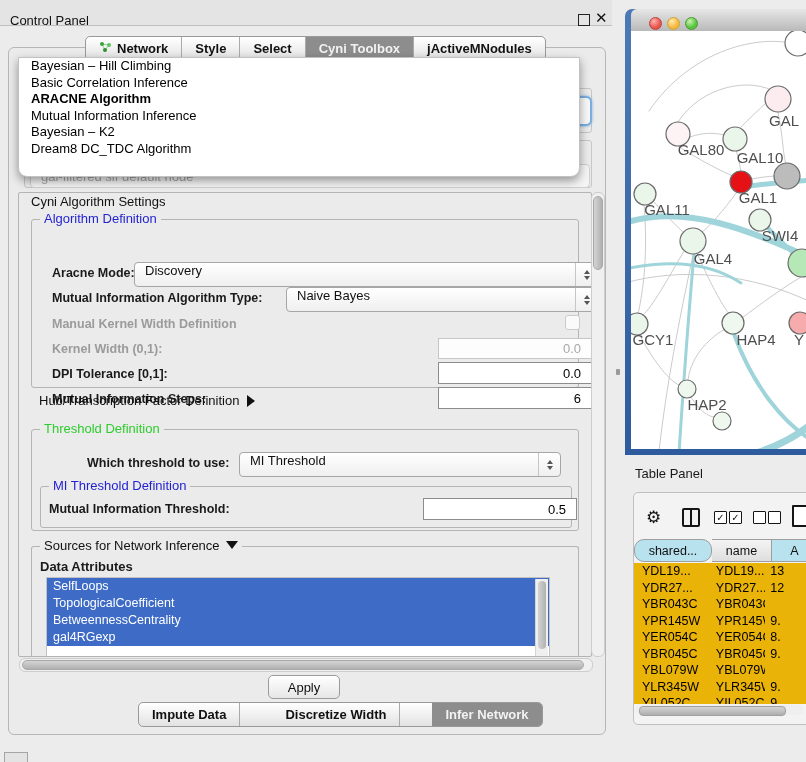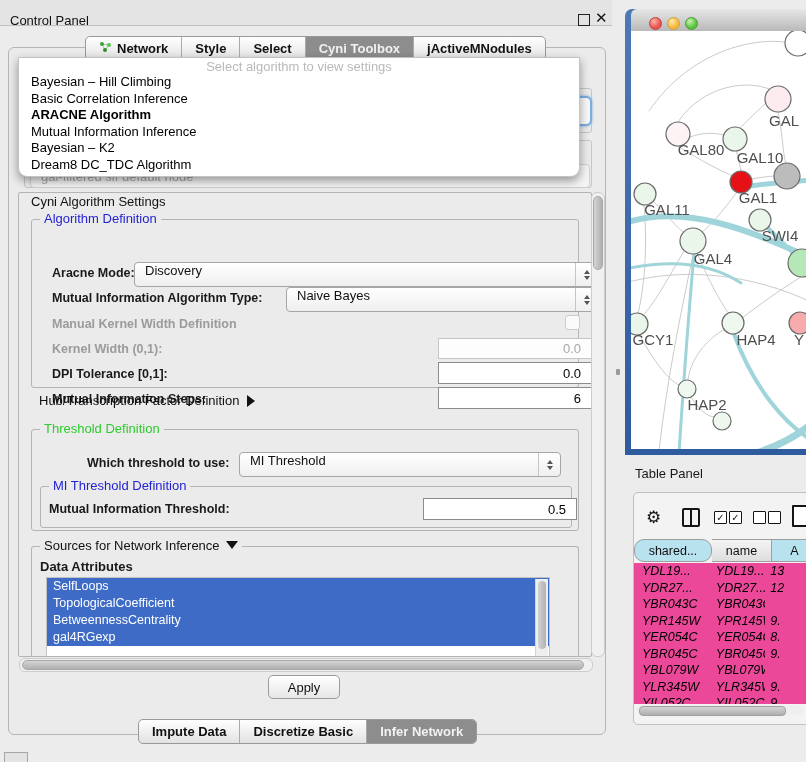--- a/index.html
+++ b/index.html
@@ -15,21 +15,21 @@
   .content-panel{left:8px;top:47px;width:596px;height:686px;background:#ebebeb;border:1px solid #b6b6b6;border-radius:6px;}
   .top-tick{left:8px;top:0;width:1px;height:8px;background:#b0b0b0;}
   
   .tabbar{display:flex;height:23px;border:1px solid #999;border-radius:5px;overflow:hidden;
           background:linear-gradient(#ffffff,#e2e2e2);z-index:5;}
   .tabbar .tab{display:flex;align-items:center;gap:5px;padding:0 13px;font-size:13px;font-weight:600;color:#111;
                border-right:1px solid #aaa;white-space:nowrap;}
   .tabbar .tab:last-child{border-right:none;}
   .tabbar .tab.sel{background:#8d8d8d;color:#f2f2f2;}
   .tabs-top{left:85px;top:36px;}
-  .tabs-bottom{left:138px;top:719px;z-index:6;}
+  .tabs-bottom{left:138px;top:702px;z-index:6;gap:32px;}
   
   .bg-frag{border:1px solid #c6c6c6;border-radius:3px;background:transparent;z-index:1;}
   .bg-combo{left:30px;top:164px;width:548px;height:22px;border:1px solid #cfcfcf;border-radius:4px;
             background:#f4f4f4;color:#a6a6a6;font-size:13px;display:flex;align-items:center;padding-left:10px;z-index:1;}
   .focus-frag{left:566px;top:96px;width:22px;height:26px;border:2px solid #7aaede;border-radius:6px;
               box-shadow:0 0 3px #7aaede;background:#f8f8f8;z-index:1;}
   
   .dropdown{left:18px;top:57px;width:560px;height:118px;background:#fff;border:1px solid #c2c2c2;
             border-radius:0 0 9px 9px;box-shadow:0 4px 10px rgba(0,0,0,.38);z-index:50;}
   .dd-hint{height:15px;text-align:center;font-size:13px;color:#b9b9b9;padding-top:1px;}
@@ -82,21 +82,21 @@
   .cols-icon{left:682px;top:508px;width:14px;height:15px;border:2px solid #151515;border-radius:2px;}
   .cols-icon::after{content:"";position:absolute;left:6px;top:0;width:2px;height:15px;background:#151515;}
   .cb{position:absolute;width:11px;height:11px;border:1.6px solid #151515;border-radius:1px;font-size:10px;font-weight:bold;
       display:flex;align-items:center;justify-content:center;color:#151515;background:#fff;}
   .doc-icon{left:792px;top:505px;width:14px;height:18px;border:2px solid #151515;border-radius:1px;background:#fff;}
   .thead{position:absolute;top:539px;height:23px;display:flex;left:634px;}
   .th{border:1px solid #9e9e9e;border-left:none;font-size:12.5px;color:#111;display:flex;align-items:center;justify-content:center;
       background:linear-gradient(#f4f4f4,#dedede);overflow:hidden;white-space:nowrap;}
   .th:first-child{border-left:1px solid #9e9e9e;}
   .th.bluecol{background:#b9e2ef;}
-  .trows{left:634px;top:563px;width:172px;height:141px;background:#ec4899;overflow:hidden;font-style:italic;}
+  .trows{left:634px;top:563px;width:172px;height:141px;background:#eab308;overflow:hidden;}
   .trow{display:flex;height:16.5px;}
   .td{font-size:12.5px;color:#000;line-height:16.5px;overflow:hidden;white-space:nowrap;}
   .tbl-hscroll{left:636px;top:705px;width:168px;height:10px;background:#efefef;border-radius:5px;}
   .tbl-hthumb{position:absolute;left:3px;top:1px;width:145px;height:8px;background:linear-gradient(#d4d4d4,#aeaeae);border:1px solid #a0a0a0;border-radius:4px;}
   .mini-btn{left:4px;top:752px;width:22px;height:14px;border:1px solid #a5a5a5;background:#e3e3e3;}
 </style>
 </head>
 <body>
 
 <div class="abs top-tick"></div>
@@ -134,21 +134,20 @@
     </span>
     <span class="tab sel">
       <span>Cyni Toolbox</span>
     </span>
     <span class="tab">
       <span>jActiveMNodules</span>
     </span>
   </div>
 
 <div class="abs dropdown">
-  <div class="dd-hint">Select algorithm to view settings</div>
   <div id="dd-items">
       <div class="dd-item">Bayesian – Hill Climbing</div>
       <div class="dd-item">Basic Correlation Inference</div>
       <div class="dd-item bold">ARACNE Algorithm</div>
       <div class="dd-item">Mutual Information Inference</div>
       <div class="dd-item">Bayesian – K2</div>
       <div class="dd-item">Dream8 DC_TDC Algorithm</div>
     </div>
 </div>
 
@@ -228,21 +227,21 @@
     <div class="hthumb"></div>
   </div>
 
 <div class="abs apply-btn">Apply</div>
 
 <div class="abs tabbar tabs-bottom">
     <span class="tab">
       <span>Impute Data</span>
     </span>
     <span class="tab">
-      <span>Discretize Basic</span>
+      <span>Discretize Width</span>
     </span>
     <span class="tab sel">
       <span>Infer Network</span>
     </span>
   </div>
 
 <div class="abs splitter-dot"></div>
 
 <div class="abs net-frame">
   <div class="net-titlebar">

